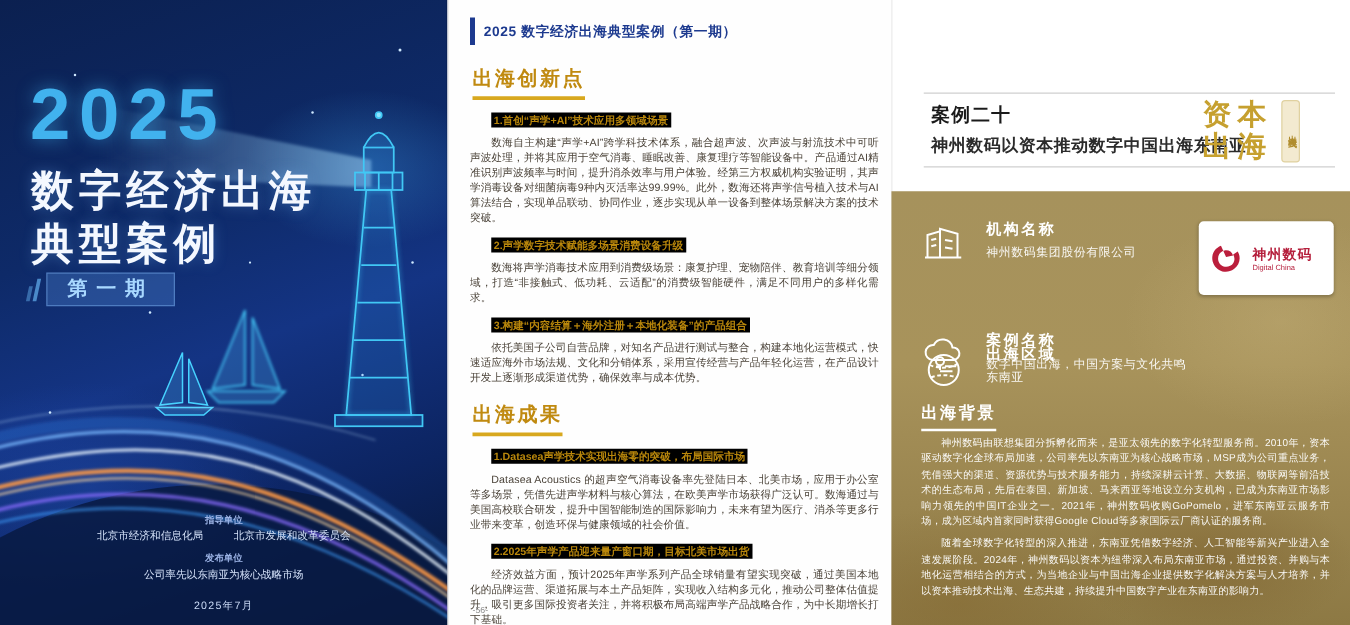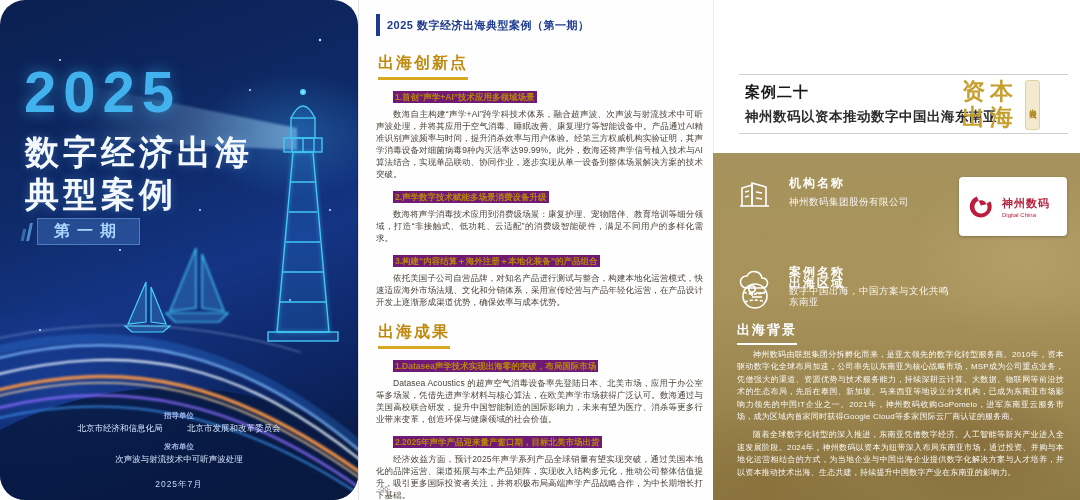--- a/index.html
+++ b/index.html
@@ -10,21 +10,20 @@
     background:#fff;
   }
   
   .page-cover {
     position:absolute; left:0; top:0; width:358px; height:500px; overflow:hidden;
     background:
       radial-gradient(140px 90px at 82% 27%, rgba(70,180,255,.28), transparent 70%),
       radial-gradient(220px 120px at 20% 78%, rgba(40,90,200,.35), transparent 70%),
       linear-gradient(160deg,#0b2050 0%,#0e2a68 35%,#143484 55%,#0c2461 78%,#071634 100%);
     box-shadow: inset -1px 0 0 rgba(0,0,0,.15);
-    border-radius: 25px;
   }
   .cover-art { position:absolute; left:0; top:0; }
   .cover-year {
     position:absolute; left:24px; top:58px; font-size:58px; font-weight:800;
     color:#41b2ee; letter-spacing:7px;
     text-shadow:0 0 14px rgba(65,180,240,.55);
   }
   .cover-title { position:absolute; left:25px; color:#f4f8ff; font-weight:800; font-size:34px; letter-spacing:4px; text-shadow:0 0 10px rgba(120,190,255,.35); }
   .cover-title.l1 { top:130px; }
   .cover-title.l2 { top:172px; }
@@ -54,21 +53,21 @@
   .mid-header .txt { font-size:11px; font-weight:800; color:#1d3a8f; letter-spacing:.5px; }
   .sec-title {
     display:inline-block; margin-top:17px; margin-left:2px;
     font-size:16px; font-weight:800; color:#c08a10; letter-spacing:2px;
     padding-bottom:3px; border-bottom:3px solid #d8a81e;
   }
   .sec-title.second { margin-top:14px; }
   .item-h { margin-top:5px; margin-left:17px; line-height:1.3; }
   .item-h span {
     font-size:8.5px; font-weight:800; color:#b8860b;
-    background:#701a75; padding:1px 2px;
+    background:#000000; padding:1px 2px;
   }
   .item-b {
     margin-top:2px; font-size:8.5px; color:#4a4238; line-height:1.42;
     text-align:justify; text-indent:2em; letter-spacing:.1px;
   }
   .page-num { position:absolute; left:20px; bottom:8px; font-size:7px; color:#8a8a8a; }
 
   
   .page-right { position:absolute; left:713px; top:0; width:367px; height:500px; background:#fff; overflow:hidden; box-shadow: inset 1px 0 0 #ececec; }
   .case-head { position:absolute; left:26px; right:12px; top:74px; border-top:1px solid #cfcfcf; border-bottom:1px solid #cfcfcf; height:60px; }
@@ -203,21 +202,21 @@
       <span class="issue-badge">第一期</span>
     </div>
 
     <div class="cover-footer">
       <div class="cf-label">指导单位</div>
       <div class="cf-orgs">
         <span>北京市经济和信息化局</span>
         <span>北京市发展和改革委员会</span>
       </div>
       <div class="cf-label">发布单位</div>
-      <div class="cf-org">次声波与射流技术中可听声波处理</div>
+      <div class="cf-org">公司率先以东南亚为核心战略市场</div>
       <div class="cf-date">2025年7月</div>
     </div>
   </div>
 
   <div class="page-mid">
     <div class="mid-header">
       <span class="bar"></span>
       <span class="txt">2025 数字经济出海典型案例（第一期）</span>
     </div>
 

